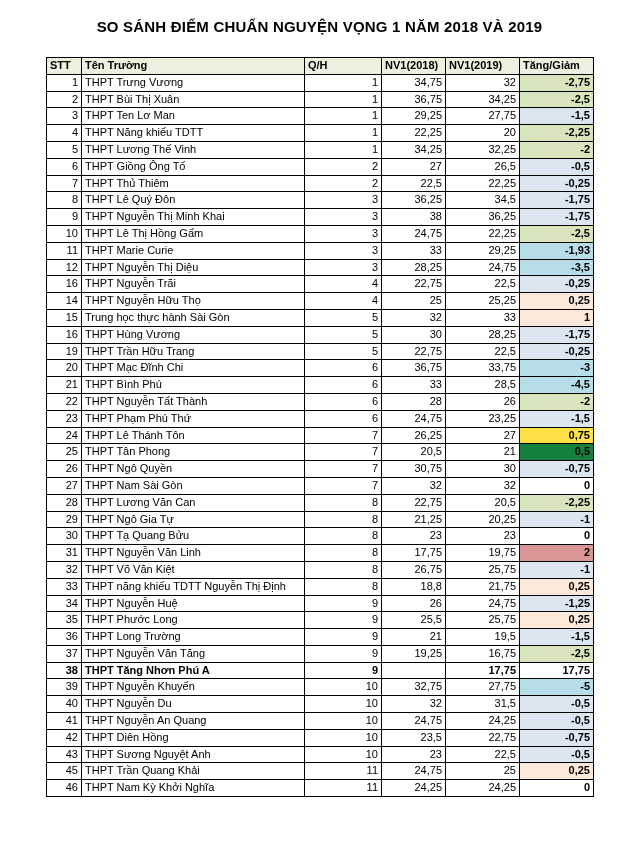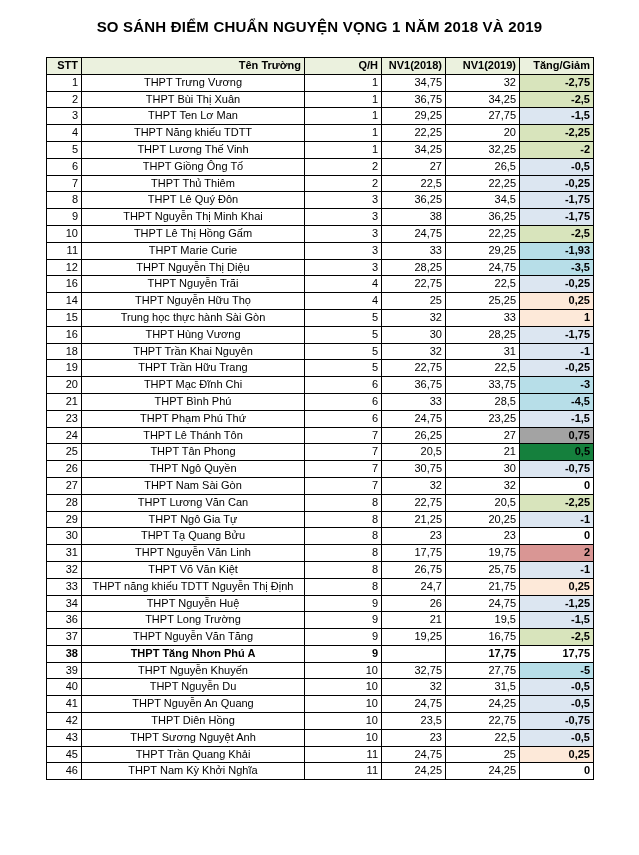--- a/index.html
+++ b/index.html
@@ -30,25 +30,25 @@
     font-size: 11px;
     height: 15.8px;
     line-height: 15.8px;
     padding: 0 3px;
     overflow: hidden;
     white-space: nowrap;
     box-sizing: content-box;
   }
   th {
     font-weight: bold;
-    text-align: right;
+    text-align: left;
     margin-top: 16px;
   }
   td.num { text-align: right; }
-  td.name { text-align: center; }
+  td.name { text-align: left; }
   td.change { font-weight: bold; }
   tr.bold-row td { font-weight: bold; }
 </style>
 </head>
 <body>
 
 <div class="page-title">SO SÁNH ĐIỂM CHUẨN NGUYỆN VỌNG 1 NĂM 2018 VÀ 2019</div>
 
 <table class="score-table">
   <colgroup>
@@ -192,28 +192,20 @@
       </tr>
       <tr>
         <td class="num">16</td>
         <td class="name">THPT Hùng Vương</td>
         <td class="num">5</td>
         <td class="num">30</td>
         <td class="num">28,25</td>
         <td class="num change" style="background: rgb(220, 230, 241);">-1,75</td>
       </tr>
       <tr>
-        <td class="num">18</td>
-        <td class="name">THPT Trần Khai Nguyên</td>
-        <td class="num">5</td>
-        <td class="num">32</td>
-        <td class="num">31</td>
-        <td class="num change" style="background: rgb(220, 230, 241);">-1</td>
-      </tr>
-      <tr>
         <td class="num">19</td>
         <td class="name">THPT Trần Hữu Trang</td>
         <td class="num">5</td>
         <td class="num">22,75</td>
         <td class="num">22,5</td>
         <td class="num change" style="background: rgb(220, 230, 241);">-0,25</td>
       </tr>
       <tr>
         <td class="num">20</td>
         <td class="name">THPT Mạc Đĩnh Chi</td>
@@ -224,34 +216,42 @@
       </tr>
       <tr>
         <td class="num">21</td>
         <td class="name">THPT Bình Phú</td>
         <td class="num">6</td>
         <td class="num">33</td>
         <td class="num">28,5</td>
         <td class="num change" style="background: rgb(183, 222, 232);">-4,5</td>
       </tr>
       <tr>
+        <td class="num">22</td>
+        <td class="name">THPT Nguyễn Tất Thành</td>
+        <td class="num">6</td>
+        <td class="num">28</td>
+        <td class="num">26</td>
+        <td class="num change" style="background: rgb(216, 228, 188);">-2</td>
+      </tr>
+      <tr>
         <td class="num">23</td>
         <td class="name">THPT Phạm Phú Thứ</td>
         <td class="num">6</td>
         <td class="num">24,75</td>
         <td class="num">23,25</td>
         <td class="num change" style="background: rgb(220, 230, 241);">-1,5</td>
       </tr>
       <tr>
         <td class="num">24</td>
         <td class="name">THPT Lê Thánh Tôn</td>
         <td class="num">7</td>
         <td class="num">26,25</td>
         <td class="num">27</td>
-        <td class="num change" style="background: #a3a3a3; padding-left: 37px;">0,75</td>
+        <td class="num change" style="background: #fde047; padding-left: 37px;">0,75</td>
       </tr>
       <tr>
         <td class="num">25</td>
         <td class="name">THPT Tân Phong</td>
         <td class="num">7</td>
         <td class="num">20,5</td>
         <td class="num">21</td>
         <td class="num change" style="background: #15803d;">0,5</td>
       </tr>
       <tr>
@@ -307,31 +307,39 @@
         <td class="name">THPT Võ Văn Kiệt</td>
         <td class="num">8</td>
         <td class="num">26,75</td>
         <td class="num">25,75</td>
         <td class="num change" style="background: rgb(220, 230, 241);">-1</td>
       </tr>
       <tr>
         <td class="num">33</td>
         <td class="name">THPT năng khiếu TDTT Nguyễn Thị Định</td>
         <td class="num">8</td>
-        <td class="num">24,7</td>
+        <td class="num">18,8</td>
         <td class="num">21,75</td>
         <td class="num change" style="background: rgb(253, 233, 217);">0,25</td>
       </tr>
       <tr>
         <td class="num">34</td>
         <td class="name">THPT Nguyễn Huệ</td>
         <td class="num">9</td>
         <td class="num">26</td>
         <td class="num">24,75</td>
         <td class="num change" style="background: rgb(220, 230, 241);">-1,25</td>
+      </tr>
+      <tr>
+        <td class="num">35</td>
+        <td class="name">THPT Phước Long</td>
+        <td class="num">9</td>
+        <td class="num">25,5</td>
+        <td class="num">25,75</td>
+        <td class="num change" style="background: rgb(253, 233, 217);">0,25</td>
       </tr>
       <tr>
         <td class="num">36</td>
         <td class="name">THPT Long Trường</td>
         <td class="num">9</td>
         <td class="num">21</td>
         <td class="num">19,5</td>
         <td class="num change" style="background: rgb(220, 230, 241);">-1,5</td>
       </tr>
       <tr>

